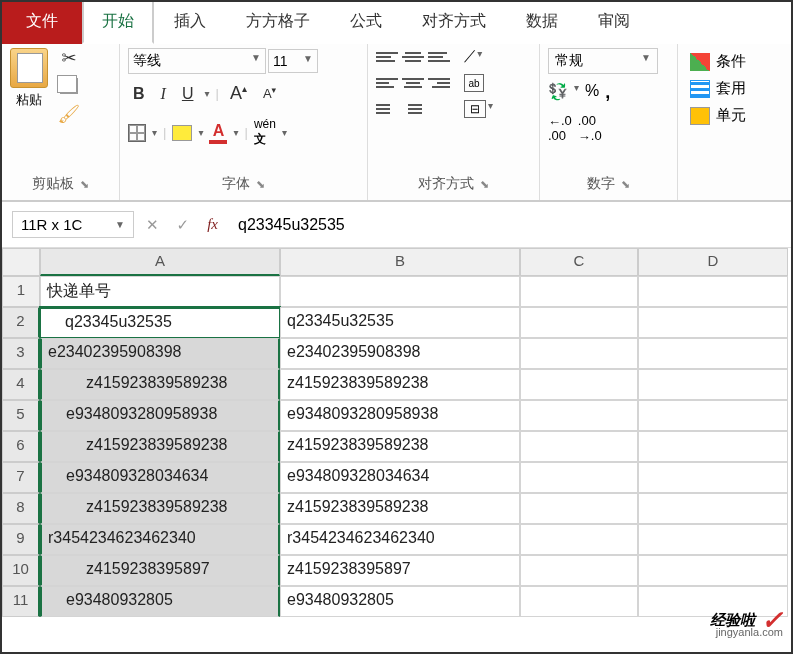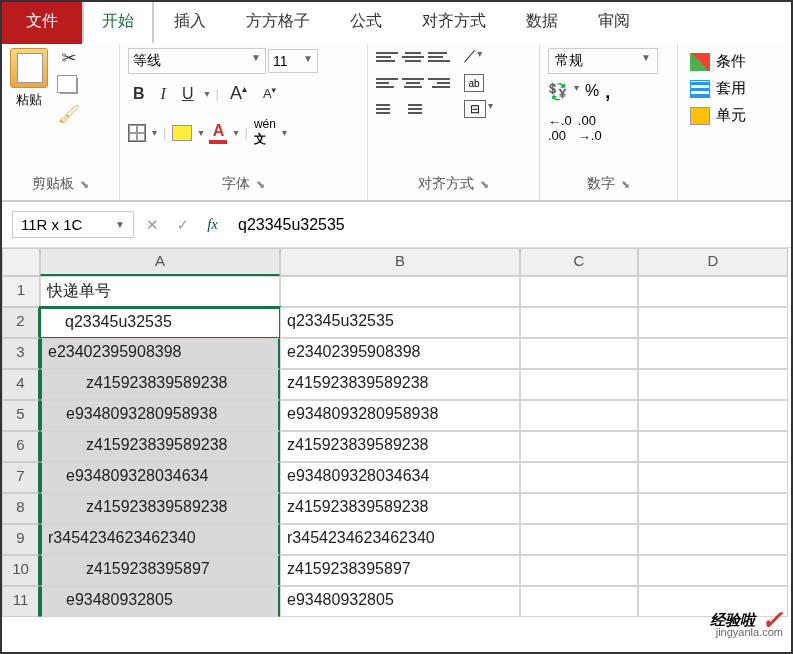--- a/index.html
+++ b/index.html
@@ -65,21 +65,21 @@
     .styles-col { display: flex; flex-direction: column; gap: 8px; padding: 4px; }
     .style-item { display: flex; align-items: center; gap: 6px; font-size: 15px; }
     .style-icon { width: 20px; height: 18px; }
     .cond-icon { background: linear-gradient(45deg, #4caf50 50%, #f44336 50%); }
     .table-icon { background: repeating-linear-gradient(0deg, #2196f3 0 3px, #fff 3px 6px); border: 1px solid #2196f3; }
     .cell-icon { background: #ffc107; border: 1px solid #999; }
     
     .formula-bar { display: flex; align-items: center; height: 46px; border-bottom: 1px solid #ddd; padding: 16px 10px; gap: 12px; justify-content: flex-end; }
     .name-box { border: 1px solid #ccc; padding: 4px 8px; width: 122px; font-size: 15px; display: flex; justify-content: space-between; align-items: center; }
     .fb-btns { display: flex; gap: 18px; color: #999; font-size: 15px; }
-    .fx { font-style: italic; font-family: serif; color: #0c4a6e; }
+    .fx { font-style: italic; font-family: serif; color: #7f1d1d; }
     .fb-input { padding: 4px 8px; font-size: 16px; flex: 1; }
     
     .grid { display: flex; flex-direction: column; }
     .grid-header { display: flex; height: 28px; }
     .corner { width: 38px; border: 1px solid #ccc; background: #f0f0f0; }
     .col-head { border: 1px solid #ccc; background: #f0f0f0; text-align: center; font-size: 15px; padding: 3px 0; color: #555; }
     .col-a { width: 240px; background: #e8e8e8; border-bottom: 2px solid #1a7243; }
     .col-b { width: 240px; }
     .col-c { width: 118px; }
     .col-d { width: 150px; }

